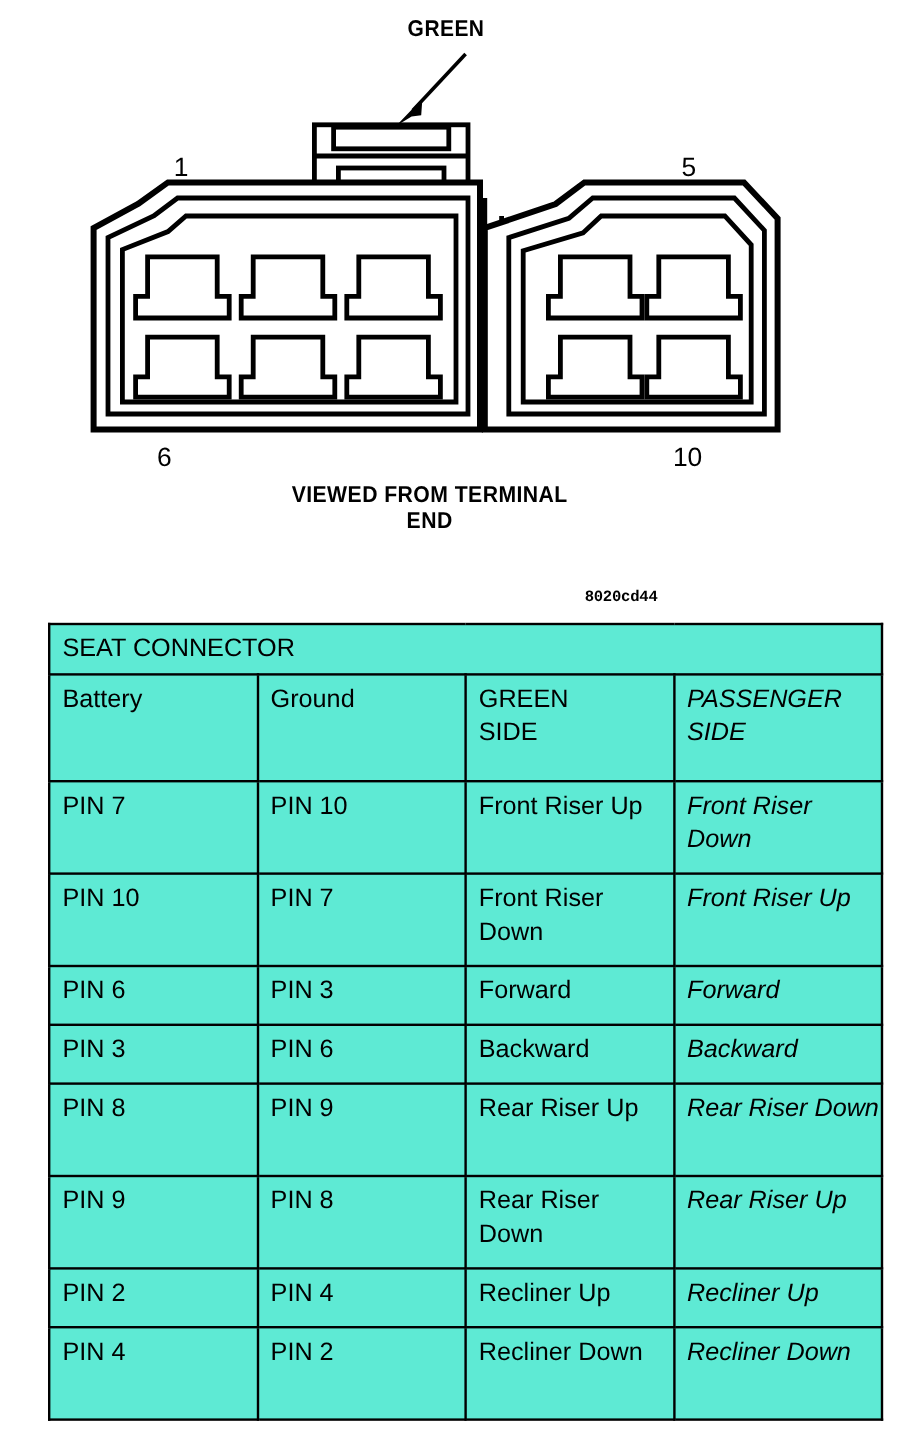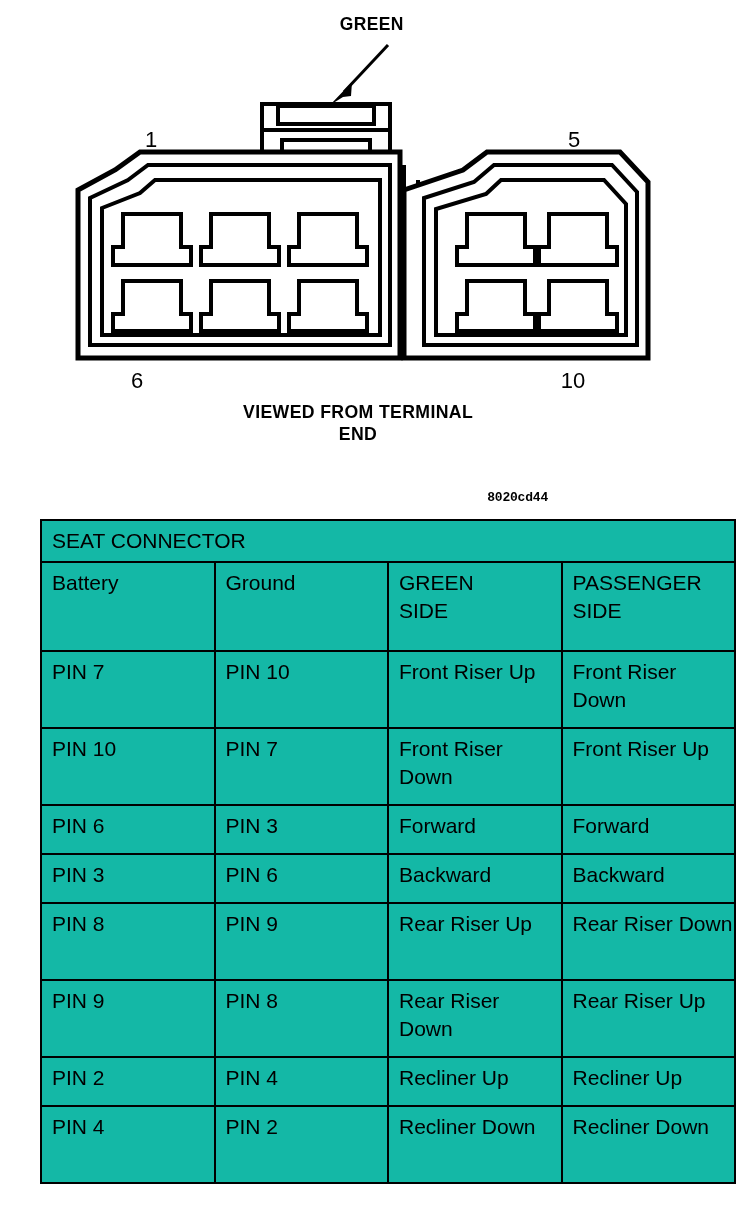--- a/index.html
+++ b/index.html
@@ -63,26 +63,26 @@
     background: #ffffff;
   }
   table.seat-table td {
     border: 2.5px solid #000000;
     padding: 6px 8px 7px 10px;
     vertical-align: top;
     font-family: "Liberation Sans", sans-serif;
     font-size: 21px;
     line-height: 1.30;
     color: #000;
-    background: #14b8a6;
+    background: #5eead4;
   }
   td.c1 { width: 110px; }
   td.c2 { width: 140px; }
   td.c3 { width: 210px; }
-  td.c4 { width: 236px; }
+  td.c4 { width: 236px; font-style: italic; }
 
   td.title-cell {
     font-size: 22px;
     padding-top: 5px;
     padding-bottom: 6px;
   }
   td.subhead {
     font-size: 22px;
     padding-top: 5px;
     padding-bottom: 6px;

